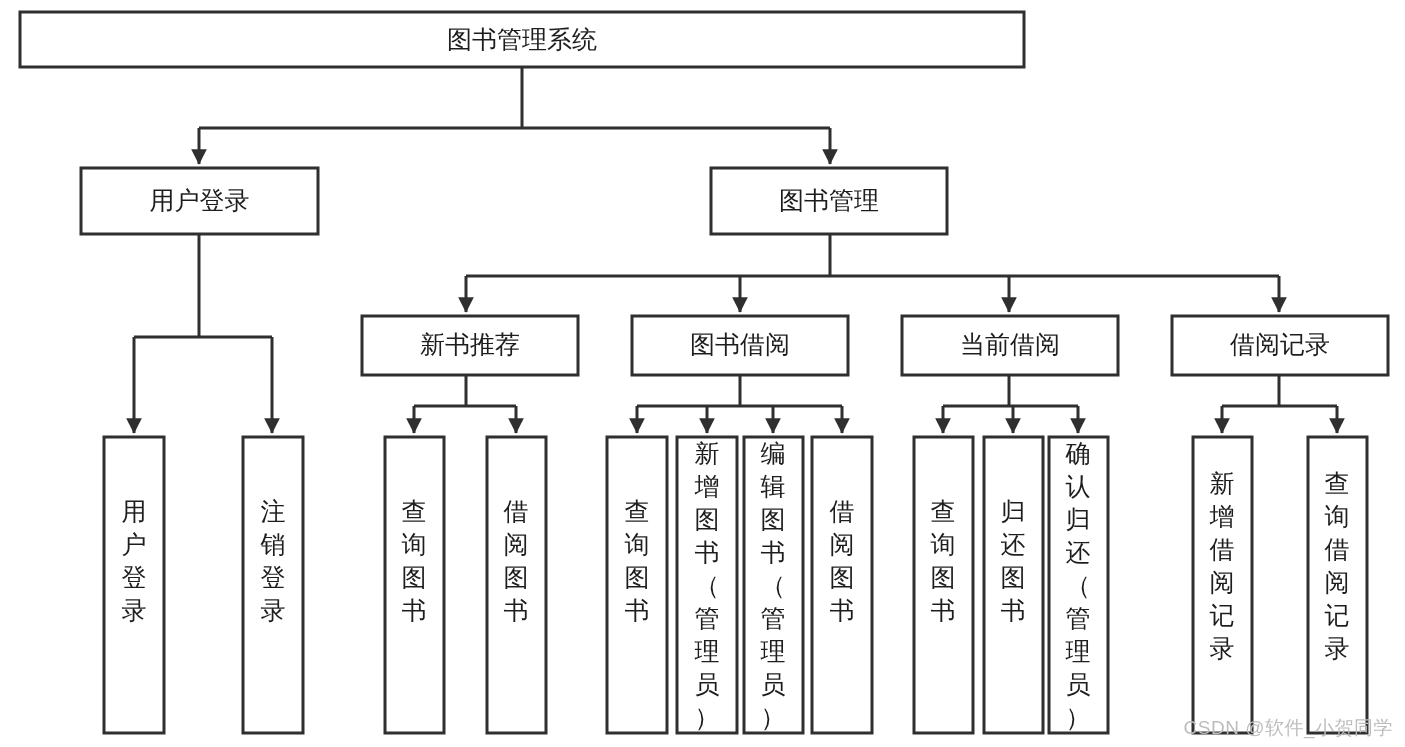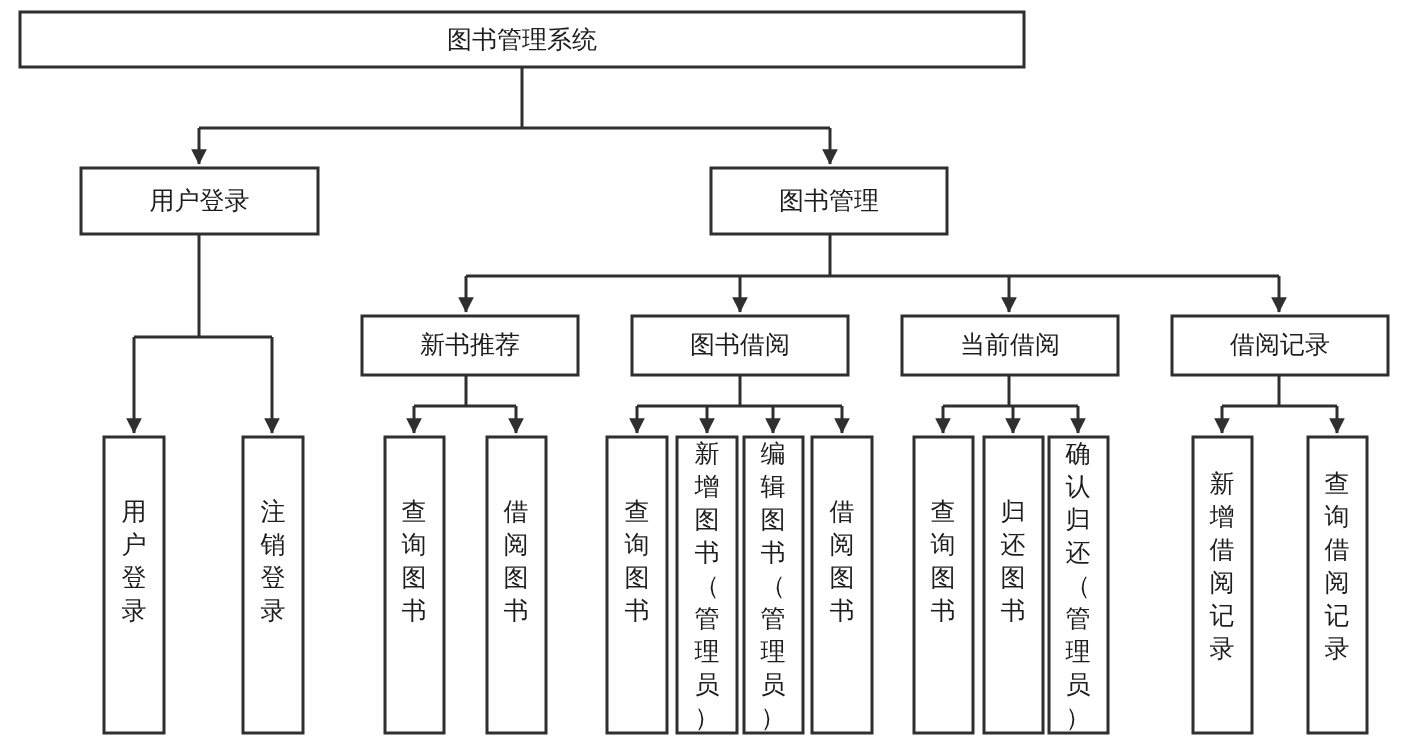--- a/index.html
+++ b/index.html
@@ -227,13 +227,14 @@
       <text class="node-label-v" x="1222" y="492"><tspan x="1222" dy="0">新</tspan><tspan x="1222" dy="33">增</tspan><tspan x="1222" dy="33">借</tspan><tspan x="1222" dy="33">阅</tspan><tspan x="1222" dy="33">记</tspan><tspan x="1222" dy="33">录</tspan></text>
     </g>
 
     <g>
       <rect class="node-rect" x="1308" y="437" width="59" height="296"></rect>
       <text class="node-label-v" x="1337" y="492"><tspan x="1337" dy="0">查</tspan><tspan x="1337" dy="33">询</tspan><tspan x="1337" dy="33">借</tspan><tspan x="1337" dy="33">阅</tspan><tspan x="1337" dy="33">记</tspan><tspan x="1337" dy="33">录</tspan></text>
     </g>
 
   </svg>
 
+  <div class="watermark-text">CSDN @软件_小贺同学</div>
 </div>
 
 </body></html>

